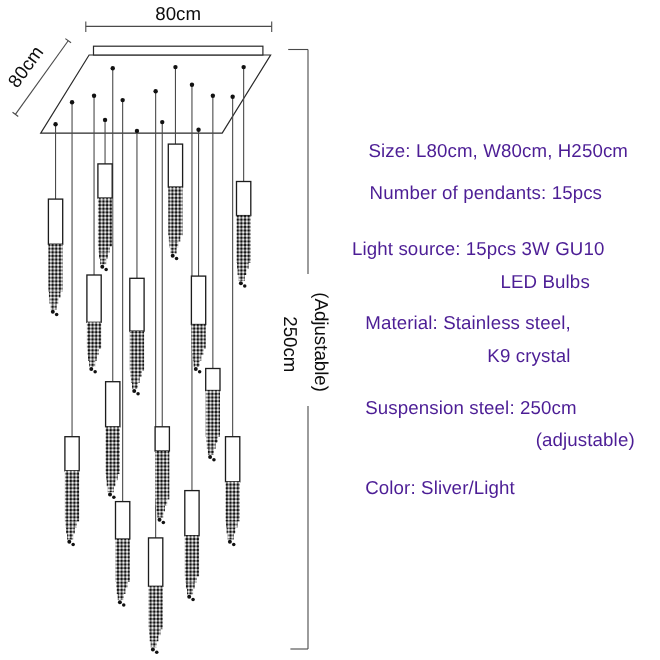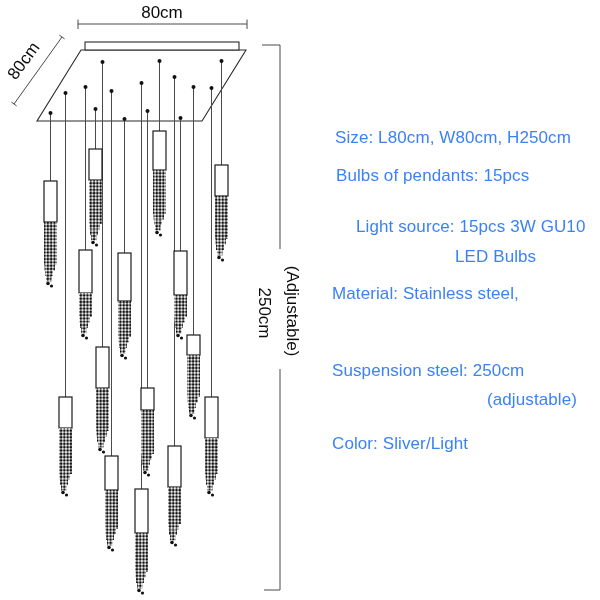--- a/index.html
+++ b/index.html
@@ -11,21 +11,21 @@
   .ln{fill:#ffffff;stroke:#2a2a2a;stroke-width:1.1;}
   .dim{stroke:#4a4a4a;stroke-width:1;fill:none;}
   .wire{stroke:#4a4a4a;stroke-width:1;}
   .tube{fill:#ffffff;stroke:#1c1c1c;stroke-width:1.2;}
   .dot{fill:#111111;}
   text.dimlabel{
     font-family:"Liberation Sans",sans-serif;font-size:17px;fill:#0c0c0c;
   }
   .spec-panel{position:absolute;left:0;top:0;width:600px;height:600px;}
   .spec{
-    position:absolute;font-size:17px;color:#3b82f6;white-space:nowrap;
+    position:absolute;font-size:17px;color:#4c1d95;white-space:nowrap;
     letter-spacing:0.1px;
   }
 </style>
 </head>
 <body>
 
 <div class="stage">
 
   <svg class="diagram-svg" width="310" height="600" viewBox="0 0 310 600" xmlns="http://www.w3.org/2000/svg">
     <defs>
@@ -230,21 +230,22 @@
           <rect x="136" y="577.5" width="8" height="5.5" fill="url(#beads)"></rect>
           <rect x="137" y="583" width="5.5" height="5.5" fill="url(#beads)"></rect>
           <circle cx="139" cy="590.5" r="1.8" class="dot"></circle>
           <circle cx="142.5" cy="593" r="1.6" class="dot"></circle>
         </g>
       </g>
   </svg>
 
   <div class="spec-panel">
     <div class="spec" style="left:335px;top:128px;">Size: L80cm, W80cm, H250cm</div>
-    <div class="spec" style="left:336px;top:166px;">Bulbs of pendants: 15pcs</div>
-    <div class="spec" style="left:320px;top:217px;margin-left:36px;">Light source: 15pcs 3W GU10</div>
+    <div class="spec" style="left:336px;top:166px;">Number of pendants: 15pcs</div>
+    <div class="spec" style="left:320px;top:217px;">Light source: 15pcs 3W GU10</div>
     <div class="spec" style="left:332px;top:284px;">Material: Stainless steel,</div>
     <div class="spec" style="left:455px;top:247px;">LED Bulbs</div>
+    <div class="spec" style="left:443px;top:314px;">K9 crystal</div>
     <div class="spec" style="left:332px;top:361px;">Suspension steel: 250cm</div>
     <div class="spec" style="left:487px;top:390px;">(adjustable)</div>
     <div class="spec" style="left:332px;top:434px;">Color: Sliver/Light</div>
   </div>
 </div>
 
 </body></html>

